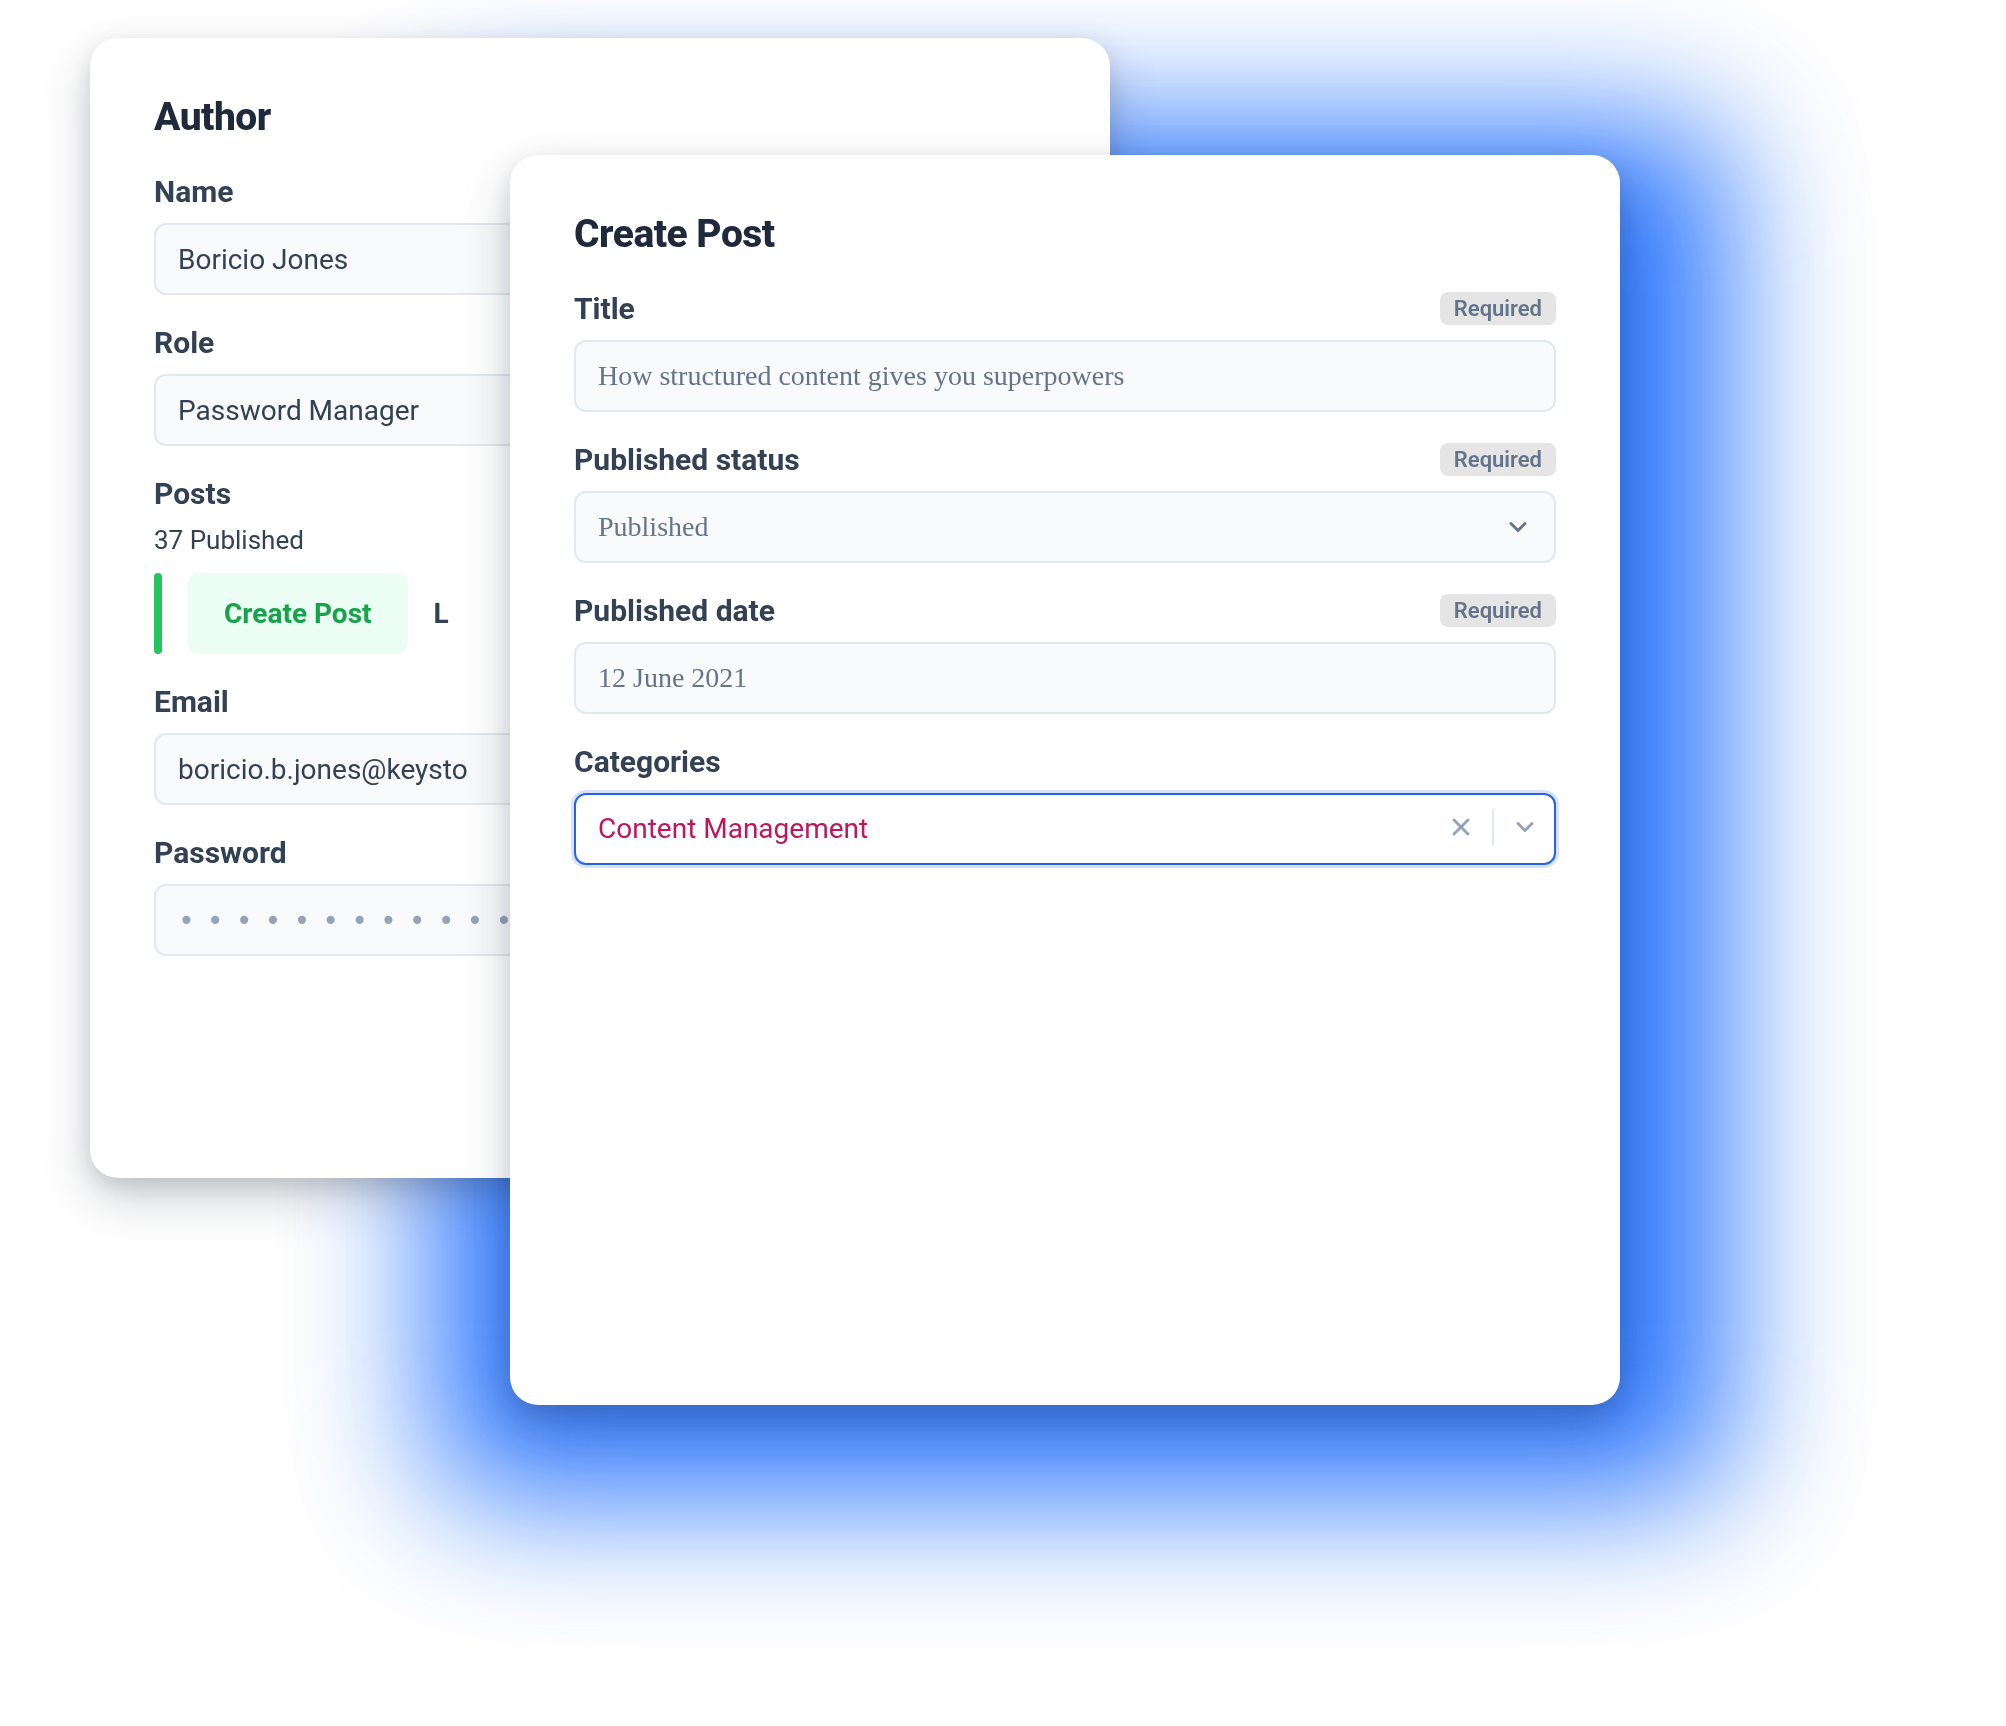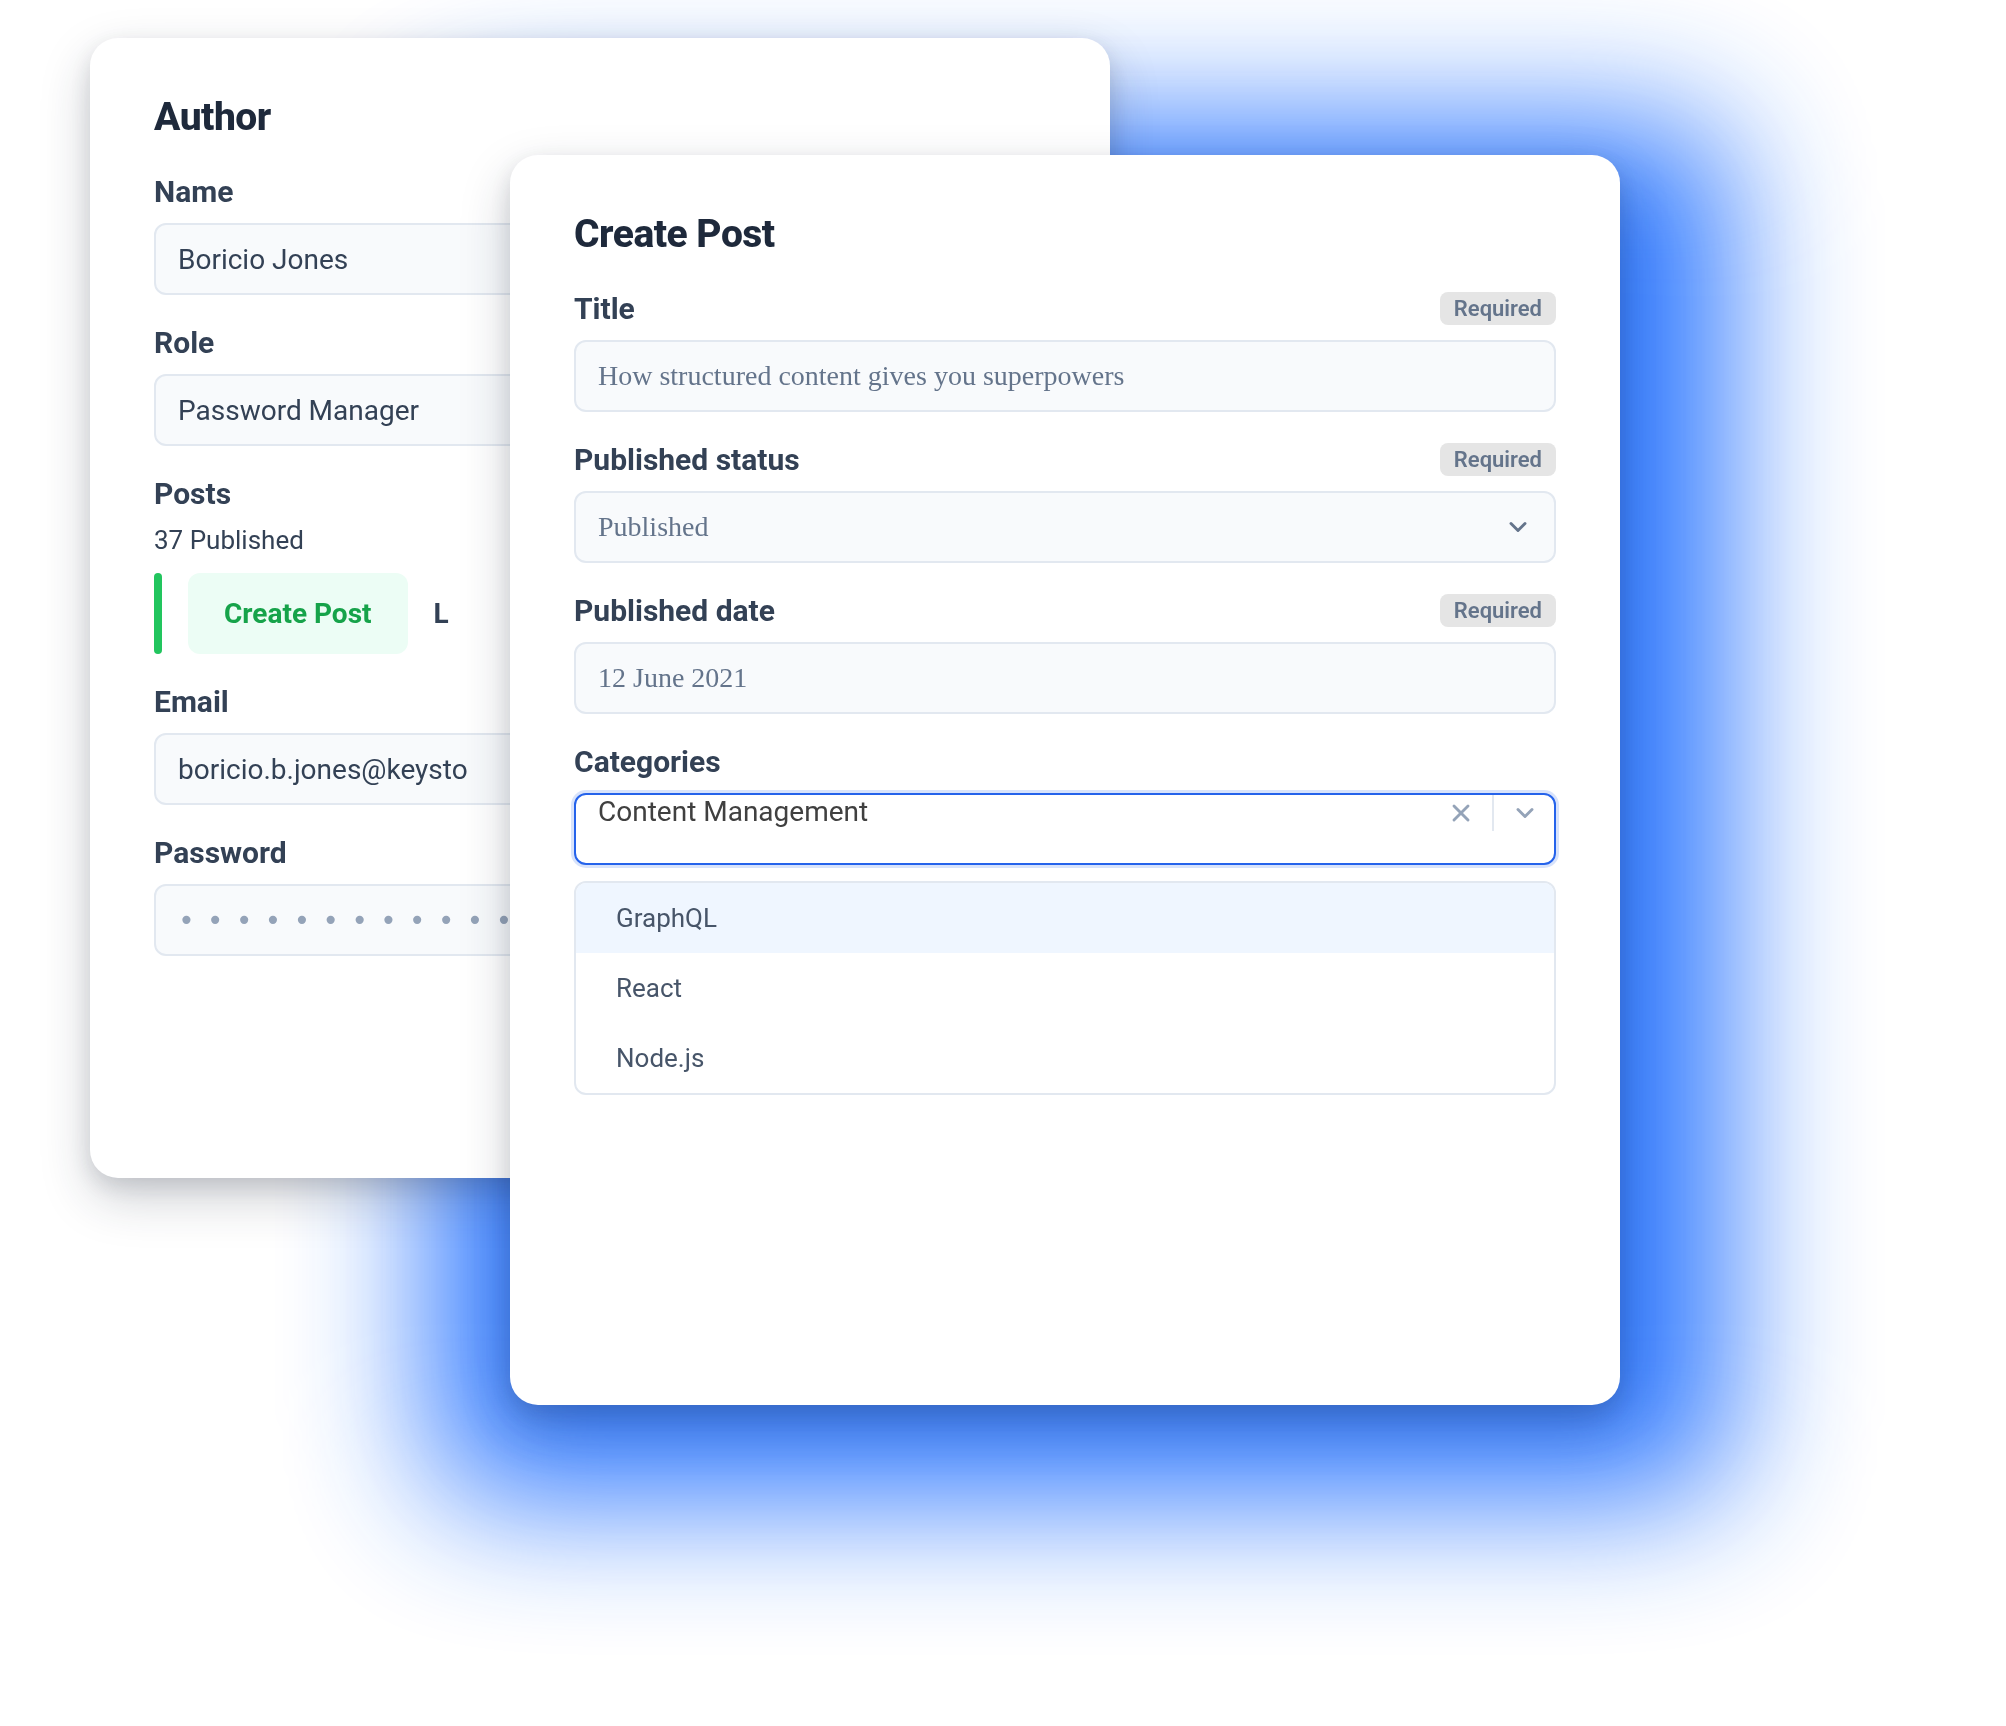--- a/index.html
+++ b/index.html
@@ -158,25 +158,25 @@
 
   
   .combo {
     width: 100%;
     height: 72px;
     background: #fff;
     border: 2px solid #2563eb;
     border-radius: 12px;
     padding: 0 12px 18px 22px;
     display: flex;
-    align-items: flex-start;
+    align-items: flex-end;
     justify-content: space-between;
     box-shadow: 0 0 0 3px rgba(37, 99, 235, 0.18);
     font-size: 28px;
-    color: #404040;
+    color: #be185d;
   }
   .combo .controls {
     display: flex;
     align-items: center;
     gap: 14px;
   }
   .combo .ctrl-icon {
     width: 34px;
     height: 34px;
     display: flex;
@@ -313,27 +313,16 @@
           </span>
           <span class="vdiv"></span>
           <span class="ctrl-icon">
             <svg width="28" height="28" viewBox="0 0 24 24" fill="none" stroke="currentColor" stroke-width="2.5" stroke-linecap="round" stroke-linejoin="round">
                 <polyline points="6 9 12 15 18 9"></polyline>
               </svg>
           </span>
         </span>
       </div>
 
-      <div class="dropdown">
-        <div class="opt hover">
-          <span>GraphQL</span>
-        </div>
-        <div class="opt">
-          <span>React</span>
-        </div>
-        <div class="opt">
-          <span>Node.js</span>
-        </div>
-      </div>
     </div>
 
   </section>
 </div>
 
 </body></html>

